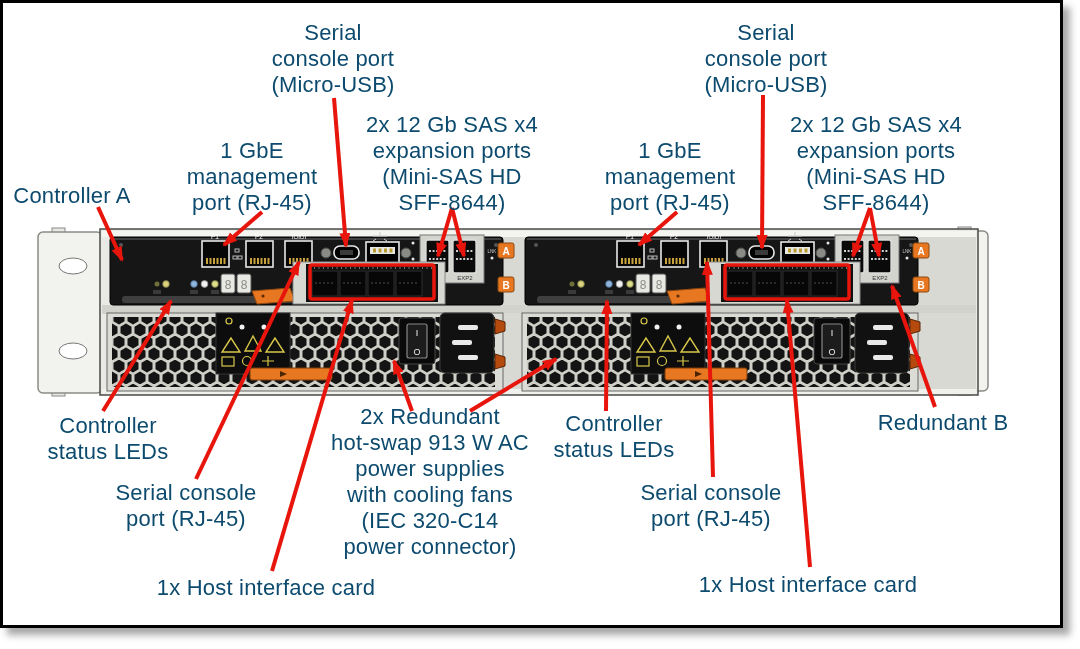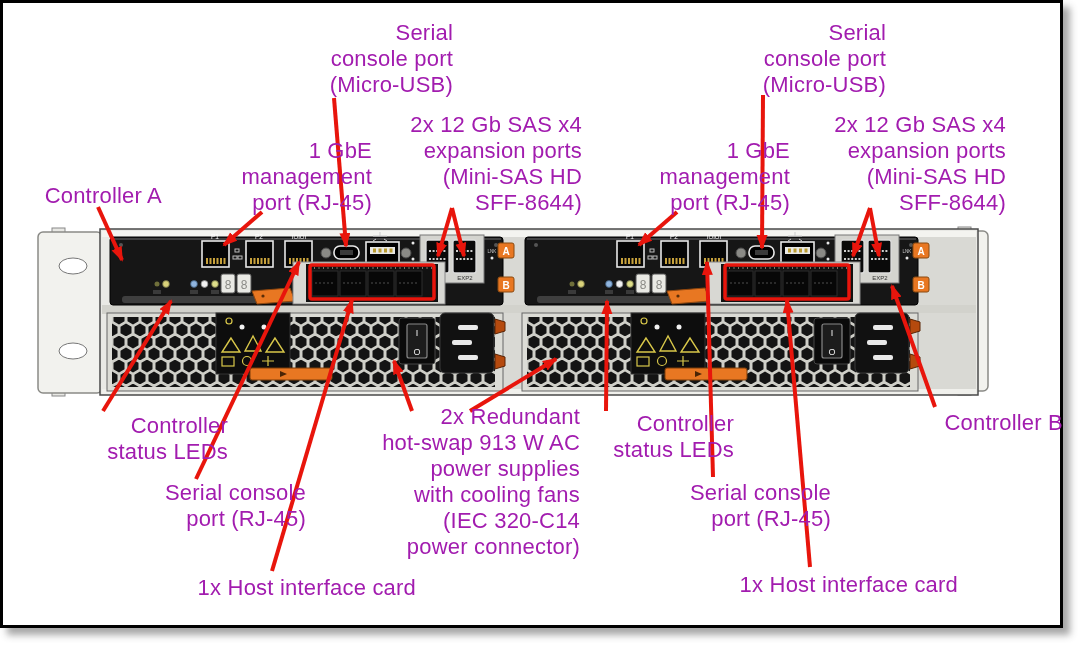--- a/index.html
+++ b/index.html
@@ -1,19 +1,19 @@
 <!DOCTYPE html>
 <html><head>
 <meta charset="utf-8">
 <style>
   html,body{margin:0;padding:0;background:#ffffff;}
   .canvas{position:relative;width:1080px;height:649px;font-family:"Liberation Sans",sans-serif;background:#fff;overflow:hidden;}
   .figure{position:absolute;left:0;top:0;width:1057px;height:622px;background:#ffffff;border:3px solid #000;box-shadow:7px 7px 7px rgba(60,60,60,.45);}
   .layer{position:absolute;left:0;top:0;width:1080px;height:649px;}
-  .callout{position:absolute;text-align:right;font-size:22px;line-height:26px;color:#a21caf;white-space:pre-line;letter-spacing:.2px;}
+  .callout{position:absolute;text-align:center;font-size:22px;line-height:26px;color:#0c4a6e;white-space:pre-line;letter-spacing:.2px;}
   svg{position:absolute;left:0;top:0;}
   svg text{font-family:"Liberation Sans",sans-serif;}
 </style>
 </head>
 <body>
 
 <div class="canvas">
   <div class="figure"></div>
 
   <svg class="layer" width="1080" height="649" viewBox="0 0 1080 649">
@@ -256,14 +256,14 @@
 power supplies
 with cooling fans
 (IEC 320-C14
 power connector)</div>
   <div class="callout" style="left:116px;top:575px;width:300px;">1x Host interface card</div>
   <div class="callout" style="left:494px;top:411px;width:240px;">Controller
 status LEDs</div>
   <div class="callout" style="left:591px;top:480px;width:240px;">Serial console
 port (RJ-45)</div>
   <div class="callout" style="left:658px;top:572px;width:300px;">1x Host interface card</div>
-  <div class="callout" style="left:823px;top:410px;width:240px;">Controller B</div>
+  <div class="callout" style="left:823px;top:410px;width:240px;">Redundant B</div>
 </div>
 
 </body></html>

